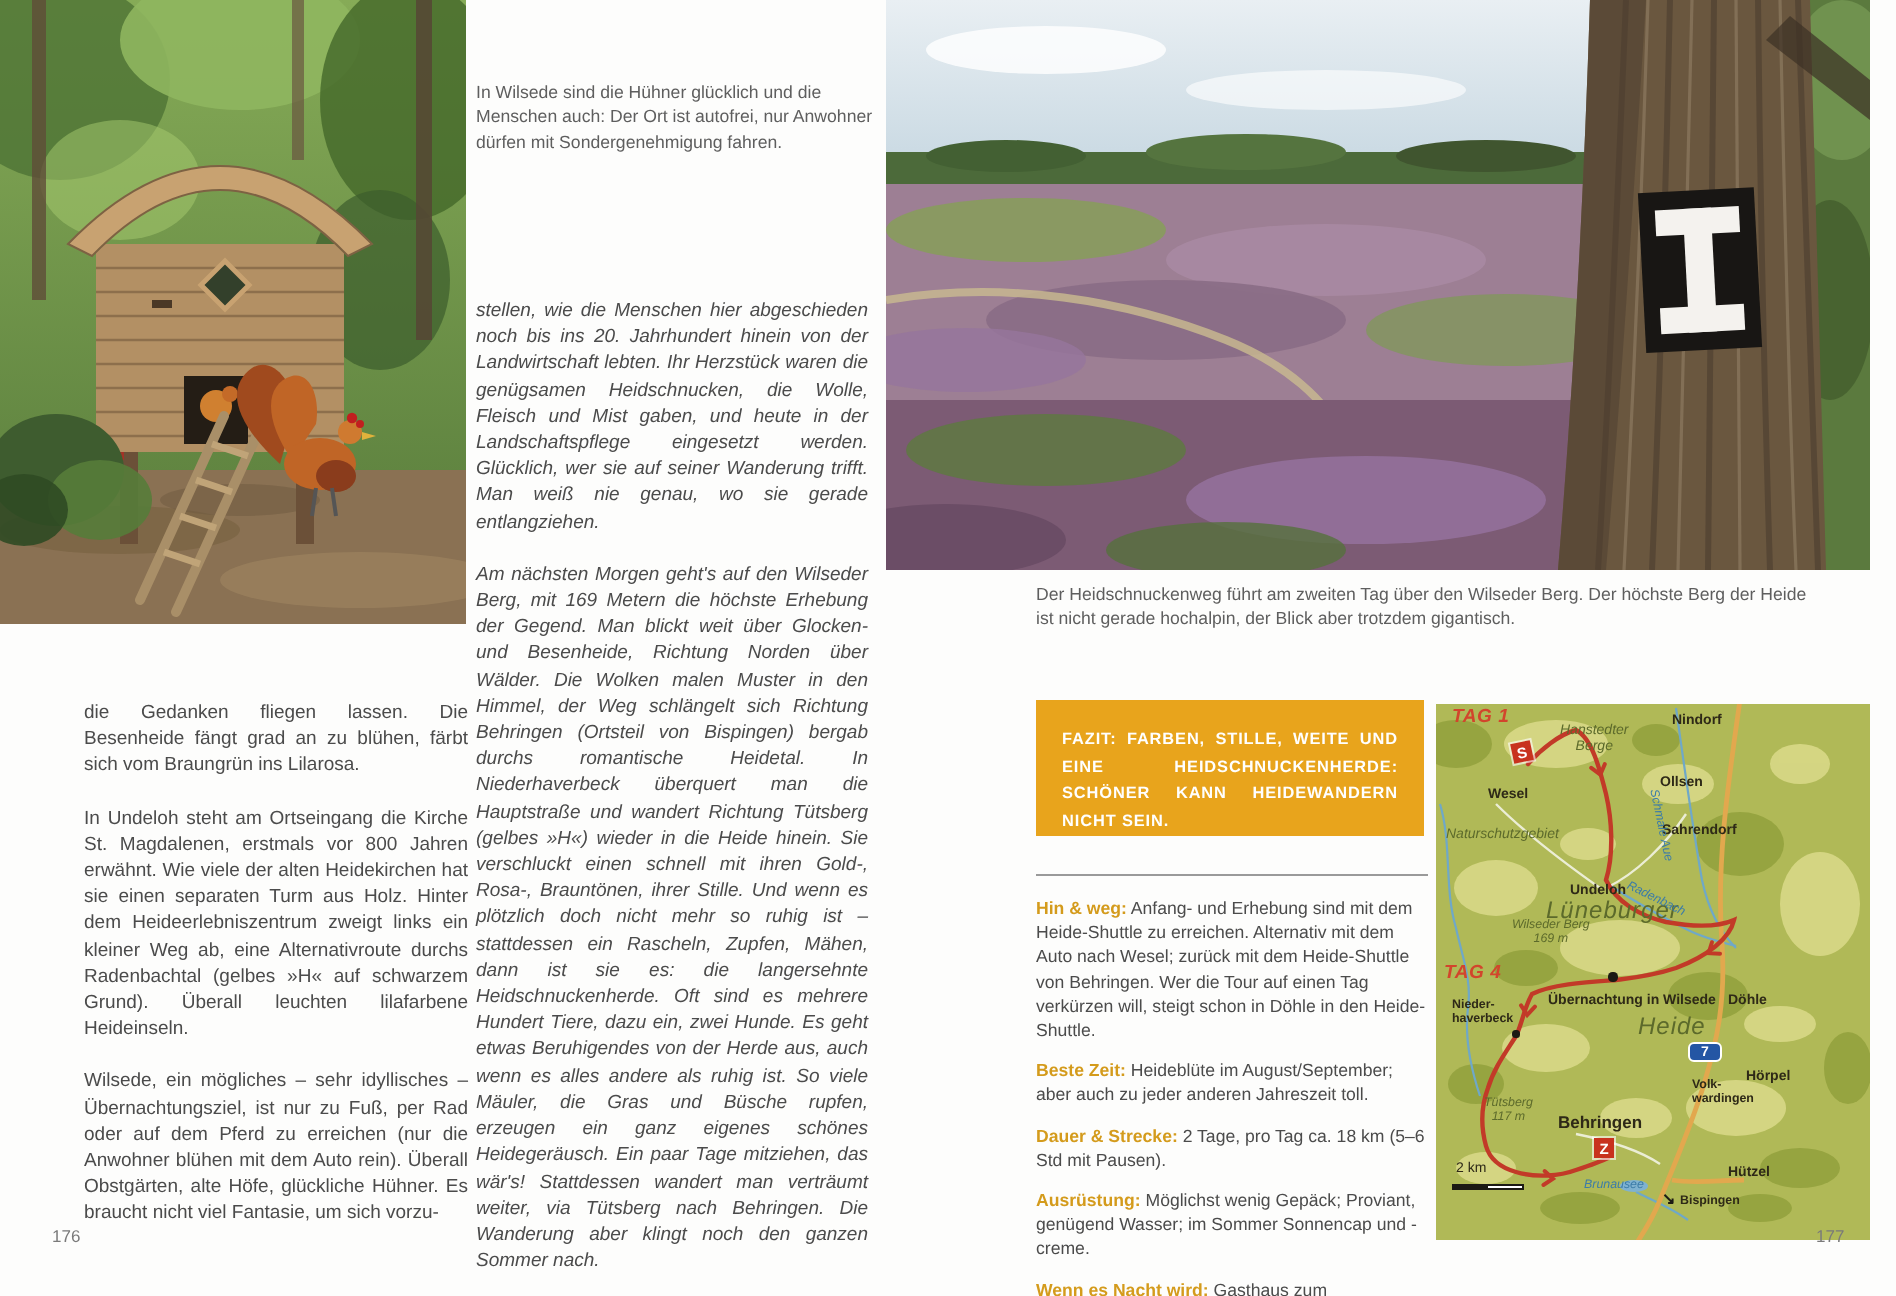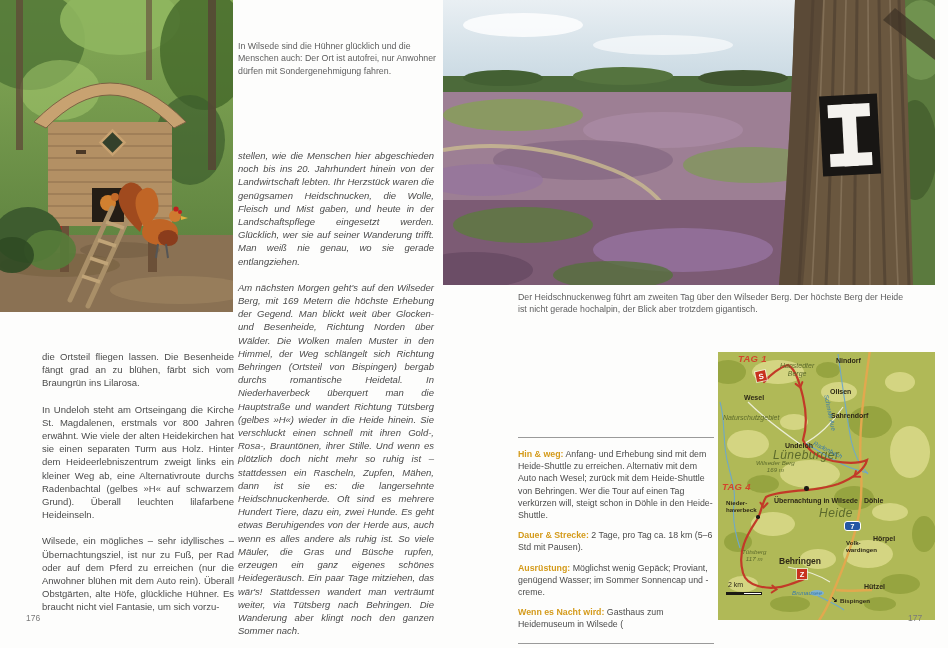--- a/index.html
+++ b/index.html
@@ -199,32 +199,36 @@
         <rect x="386" y="153" width="42" height="13" fill="#f4f2ee"></rect>
         <rect x="400" y="104" width="14" height="62" fill="#f4f2ee"></rect>
       </g>
     </svg>
   </div>
 
   <div class="caption cap-top">In Wilsede sind die Hühner glücklich und die Menschen auch: Der Ort ist autofrei, nur Anwohner dürfen mit Sondergenehmigung fahren.</div>
   <div class="caption cap-photo">Der Heidschnuckenweg führt am zweiten Tag über den Wilseder Berg. Der höchste Berg der Heide ist nicht gerade hochalpin, der Blick aber trotzdem gigantisch.</div>
 
   <div class="bodycol col-1">
-    <p>die Ortsteil fliegen lassen. Die Besenheide fängt grad an zu blühen, färbt sich vom Braungrün ins Lilarosa.</p>
+    <p>die Gedanken fliegen lassen. Die Besenheide fängt grad an zu blühen, färbt sich vom Braungrün ins Lilarosa.</p>
     <p>In Undeloh steht am Ortseingang die Kirche St. Magdalenen, erstmals vor 800 Jahren erwähnt. Wie viele der alten Heidekirchen hat sie einen separaten Turm aus Holz. Hinter dem Heideerlebniszentrum zweigt links ein kleiner Weg ab, eine Alternativroute durchs Radenbachtal (gelbes »H« auf schwarzem Grund). Überall leuchten lilafarbene Heideinseln.</p>
     <p>Wilsede, ein mögliches – sehr idyllisches – Übernachtungsziel, ist nur zu Fuß, per Rad oder auf dem Pferd zu erreichen (nur die Anwohner blühen mit dem Auto rein). Überall Obstgärten, alte Höfe, glückliche Hühner. Es braucht nicht viel Fantasie, um sich vorzu-</p>
   </div>
   <div class="bodycol col-2">
     <p>stellen, wie die Menschen hier abgeschieden noch bis ins 20. Jahrhundert hinein von der Landwirtschaft lebten. Ihr Herzstück waren die genügsamen Heidschnucken, die Wolle, Fleisch und Mist gaben, und heute in der Landschaftspflege eingesetzt werden. Glücklich, wer sie auf seiner Wanderung trifft. Man weiß nie genau, wo sie gerade entlangziehen.</p>
     <p>Am nächsten Morgen geht's auf den Wilseder Berg, mit 169 Metern die höchste Erhebung der Gegend. Man blickt weit über Glocken- und Besenheide, Richtung Norden über Wälder. Die Wolken malen Muster in den Himmel, der Weg schlängelt sich Richtung Behringen (Ortsteil von Bispingen) bergab durchs romantische Heidetal. In Niederhaverbeck überquert man die Hauptstraße und wandert Richtung Tütsberg (gelbes »H«) wieder in die Heide hinein. Sie verschluckt einen schnell mit ihren Gold-, Rosa-, Brauntönen, ihrer Stille. Und wenn es plötzlich doch nicht mehr so ruhig ist – stattdessen ein Rascheln, Zupfen, Mähen, dann ist sie es: die langersehnte Heidschnuckenherde. Oft sind es mehrere Hundert Tiere, dazu ein, zwei Hunde. Es geht etwas Beruhigendes von der Herde aus, auch wenn es alles andere als ruhig ist. So viele Mäuler, die Gras und Büsche rupfen, erzeugen ein ganz eigenes schönes Heidegeräusch. Ein paar Tage mitziehen, das wär's! Stattdessen wandert man verträumt weiter, via Tütsberg nach Behringen. Die Wanderung aber klingt noch den ganzen Sommer nach.</p>
   </div>
 
+  <div class="fazit">
+    <span>FAZIT: FARBEN, STILLE, WEITE UND EINE HEIDSCHNUCKENHERDE: SCHÖNER KANN HEIDEWANDERN NICHT SEIN.</span>
+  </div>
 
   <div class="info">
     <div class="item"><span class="lbl">Hin &amp; weg:</span><span> Anfang- und Erhebung sind mit dem Heide-Shuttle zu erreichen. Alternativ mit dem Auto nach Wesel; zurück mit dem Heide-Shuttle von Behringen. Wer die Tour auf einen Tag verkürzen will, steigt schon in Döhle in den Heide-Shuttle.</span></div>
+    <div class="item"><span class="lbl">Beste Zeit:</span><span> Heideblüte im August/September; aber auch zu jeder anderen Jahreszeit toll.</span></div>
     <div class="item"><span class="lbl">Dauer &amp; Strecke:</span><span> 2 Tage, pro Tag ca. 18 km (5–6 Std mit Pausen).</span></div>
     <div class="item"><span class="lbl">Ausrüstung:</span><span> Möglichst wenig Gepäck; Proviant, genügend Wasser; im Sommer Sonnencap und -creme.</span></div>
     <div class="item"><span class="lbl">Wenn es Nacht wird:</span><span> Gasthaus zum Heidemuseum in Wilsede (</span></div>
   </div>
 
   <div class="map">
     <svg width="217" height="268" viewBox="0 0 217 268">
       <rect width="217" height="268" fill="#B0B957"></rect>
 
       <g fill="#d9d987" opacity=".9">
@@ -276,21 +280,21 @@
       <path d="M46,30 C52,23 62,15 70,13 C78,17 82,33 85,45 C88,58 89,75 85,88 C90,99 102,106 115,109 C126,111 140,112 149,108 C147,117 136,126 120,132 C108,136 98,137 90,138 C76,139 58,140 48,145 C44,152 43,160 40,166 C35,174 29,182 26,192 C23,200 22,210 25,221 C27,228 33,232 40,234 C50,237 62,236 70,233 C76,231 82,229 86,227" stroke="#C23A28" stroke-width="2.2" fill="none" stroke-linecap="round"></path>
 
       <g stroke="#C23A28" stroke-width="2" fill="none" stroke-linecap="round">
         <polyline points="0,-3.5 4.5,0 0,3.5" transform="translate(81,31) rotate(75)"></polyline>
         <polyline points="0,-3.5 4.5,0 0,3.5" transform="translate(140,122) rotate(145)"></polyline>
         <polyline points="0,-3.5 4.5,0 0,3.5" transform="translate(46,151) rotate(95)"></polyline>
         <polyline points="0,-3.5 4.5,0 0,3.5" transform="translate(54,237) rotate(5)"></polyline>
       </g>
     </svg>
 
-    <div class="ml red" style="left:20px;top:3px;text-align:right;">TAG 1</div>
+    <div class="ml red" style="left:8px;top:3px;text-align:right;">TAG 1</div>
     <div class="ml it" style="left:62px;top:10px;text-align:center;">Hanstedter
 Berge</div>
     <div class="ml" style="left:118px;top:5px;">Nindorf</div>
     <div class="ml" style="left:112px;top:36px;">Ollsen</div>
     <div class="ml" style="left:113px;top:60px;">Sahrendorf</div>
     <div class="ml" style="left:26px;top:42px;">Wesel</div>
     <div class="ml it" style="left:5px;top:62px;">Naturschutzgebiet</div>
     <div class="ml" style="left:67px;top:90px;">Undeloh</div>
     <div class="ml it big" style="left:17px;top:100px;">Lüneburger</div>
     <div class="ml it sm" style="left:38px;top:108px;text-align:center;">Wilseder Berg

